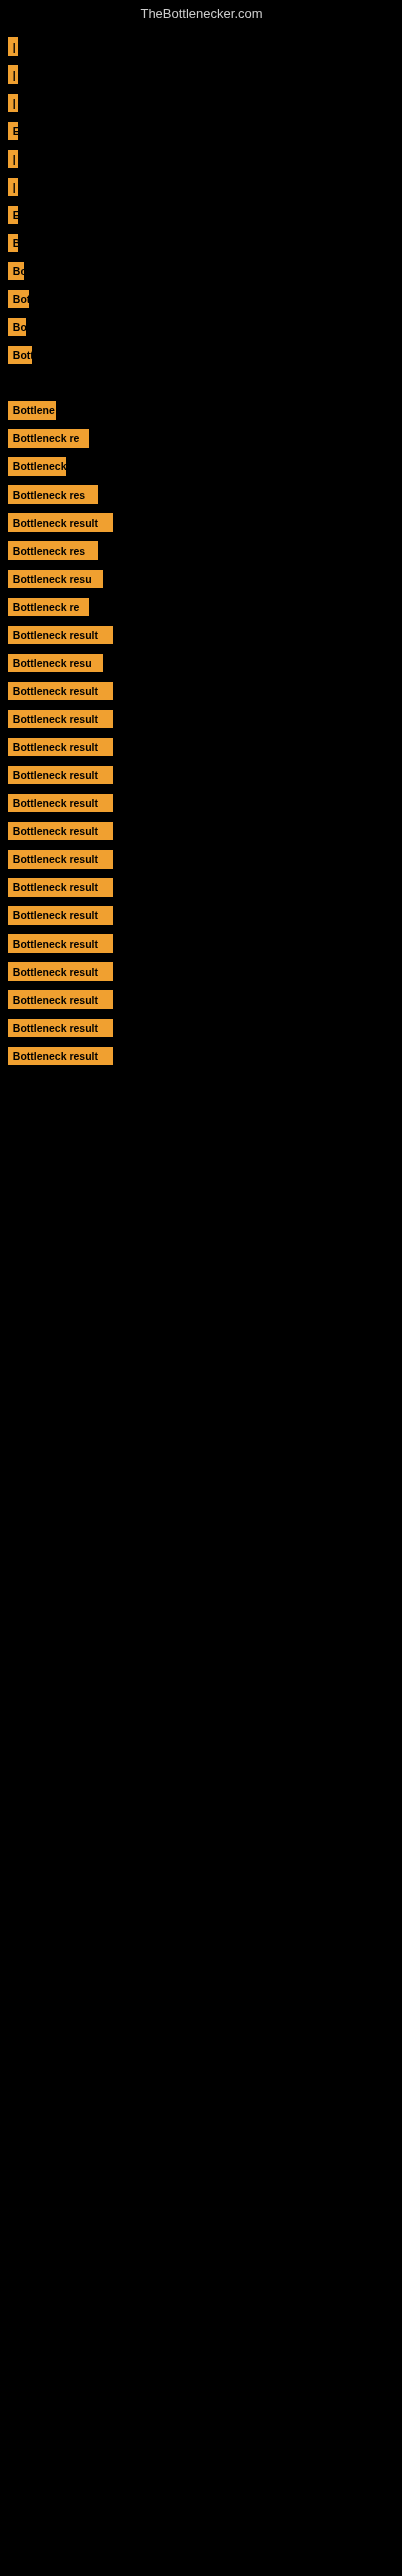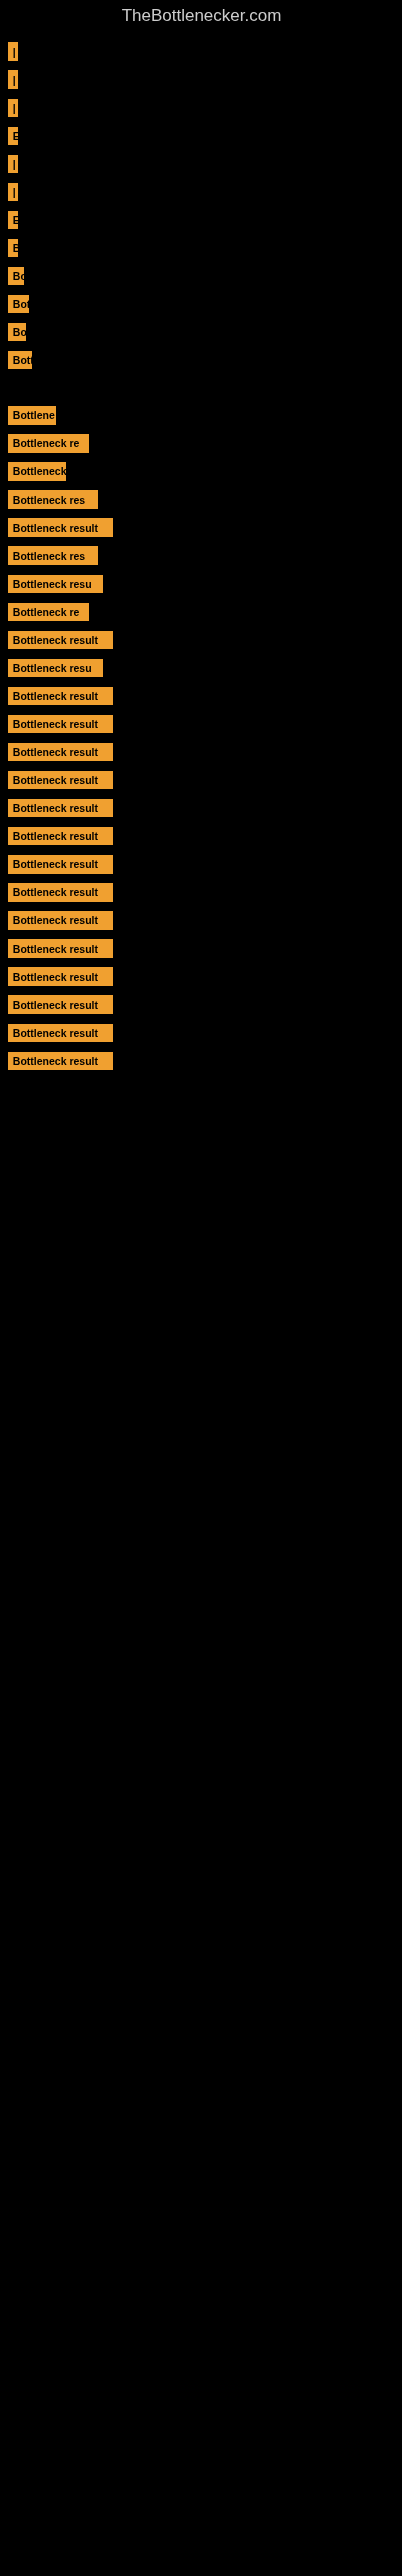--- a/index.html
+++ b/index.html
@@ -9,21 +9,21 @@
     }
     body {
       width: 403px;
       min-height: 2576px;
       background-color: #000000;
       font-family: Arial, sans-serif;
       position: relative;
     }
     .site-title {
       color: #cccccc;
-      font-size: 17px;
+      font-size: 13px;
       text-align: center;
       padding-top: 6.4px;
       padding-bottom: 8px;
     }
     .bottleneck-item {
       display: flex;
       align-items: center;
       margin-bottom: 0px;
     }
     .bottleneck-label {

